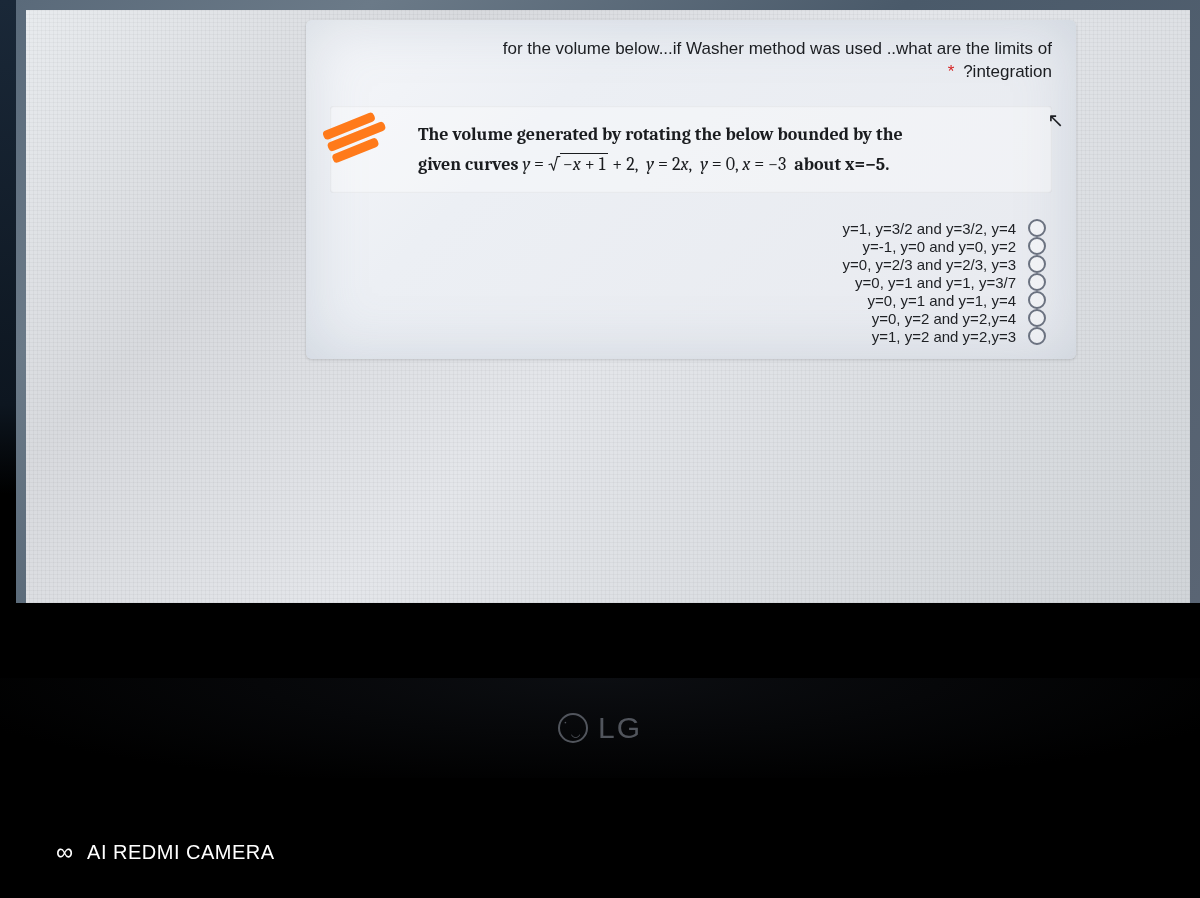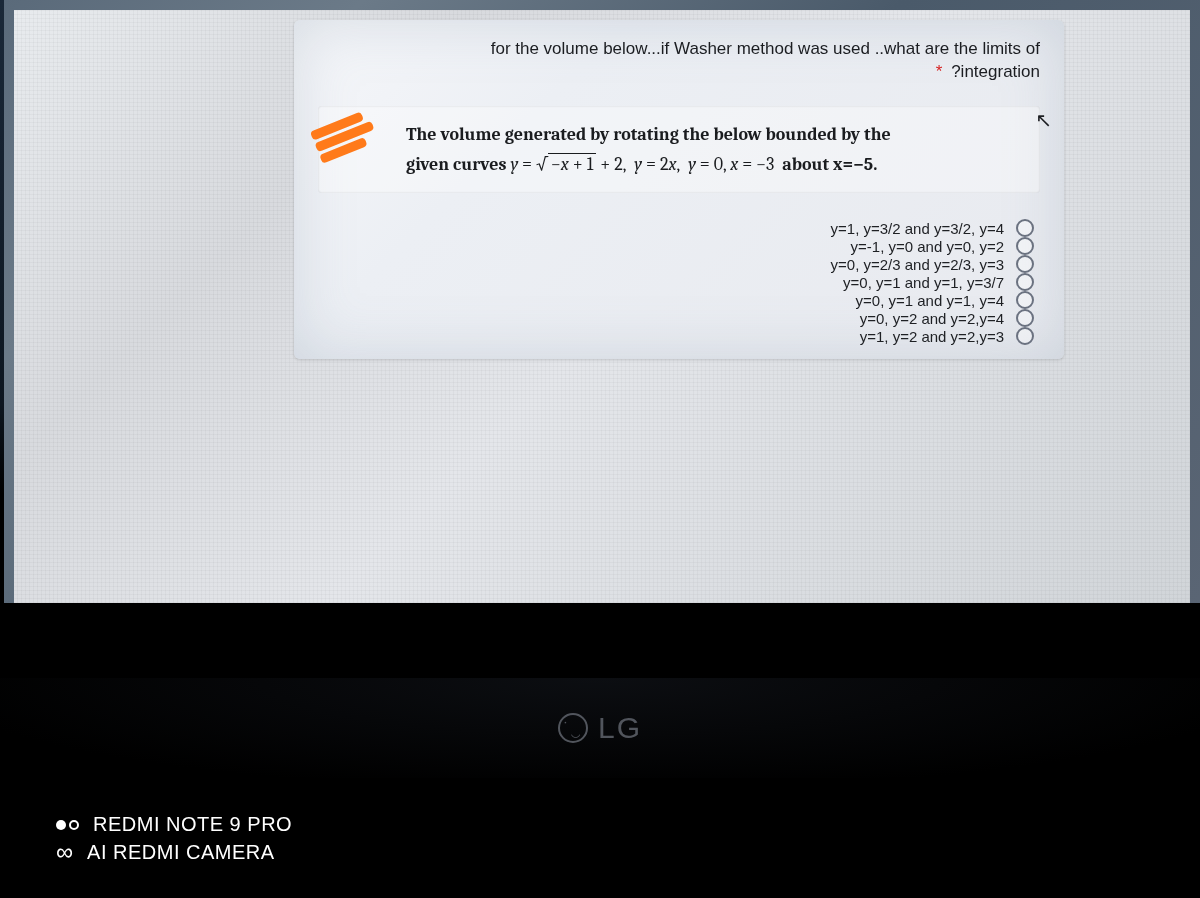--- a/index.html
+++ b/index.html
@@ -6,21 +6,21 @@
   body {
     width: 1200px;
     height: 898px;
     background: linear-gradient(180deg, #1a2838 0%, #0d1620 45%, #000 55%, #000 100%);
     font-family: Arial, sans-serif;
     position: relative;
     overflow: hidden;
   }
   .screen-area {
     position: absolute;
-    left: 4px; top: 0; right: 0;
+    left: 16px; top: 0; right: 0;
     height: 603px;
     background: linear-gradient(135deg, #5a6a7a 0%, #6b7a88 20%, #4a5a6a 50%, #5a6574 100%);
     overflow: hidden;
   }
   .page-bg {
     position: absolute;
     left: 10px; top: 10px; right: 10px;
     height: 640px;
     background: repeating-linear-gradient(0deg, transparent 0 3px, rgba(0,0,0,0.03) 3px 4px),
                 repeating-linear-gradient(90deg, transparent 0 3px, rgba(0,0,0,0.03) 3px 4px),
@@ -317,23 +317,16 @@
 
 <div class="monitor-bezel">
   <div class="lg-logo">
     <span class="lg-circle">˙‿</span>
     <span>LG</span>
   </div>
 </div>
 
 <div class="watermark">
   <div class="wm-row">
-    <span class="wm-dots">
-      <span class="dot fill"></span>
-        <span class="dot open"></span>
-    </span>
-    <span class="wm-text">REDMI NOTE 9 PRO</span>
-  </div>
-  <div class="wm-row">
     <span class="inf">∞</span>
     <span class="wm-text">AI REDMI CAMERA</span>
   </div>
 </div>
 
 </body></html>

